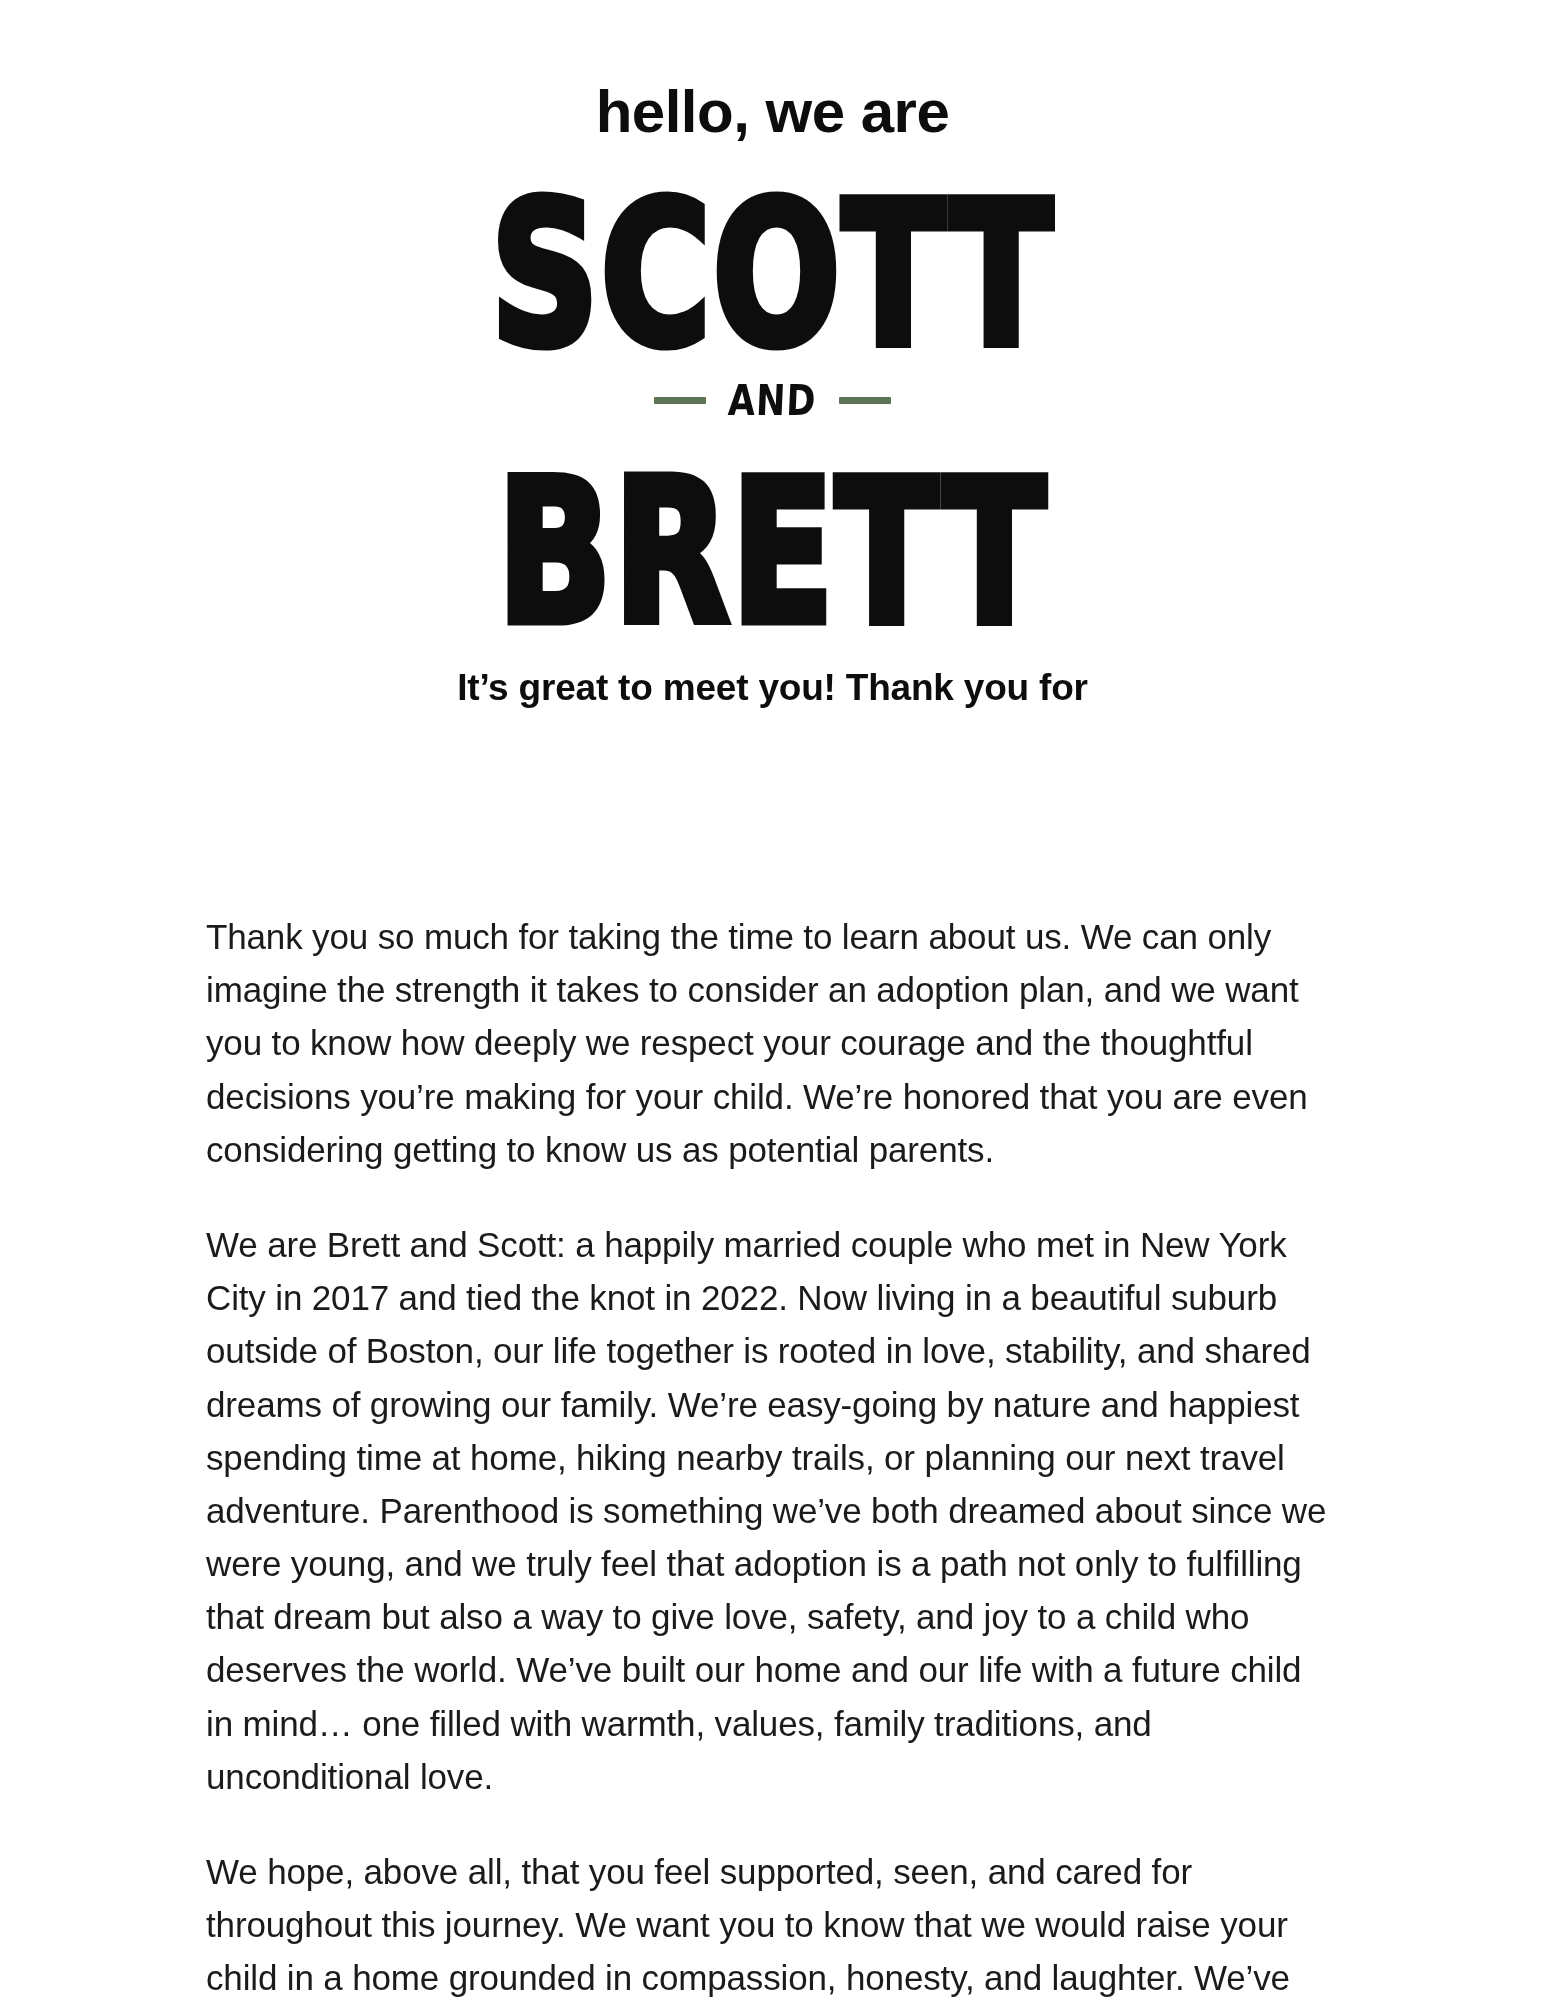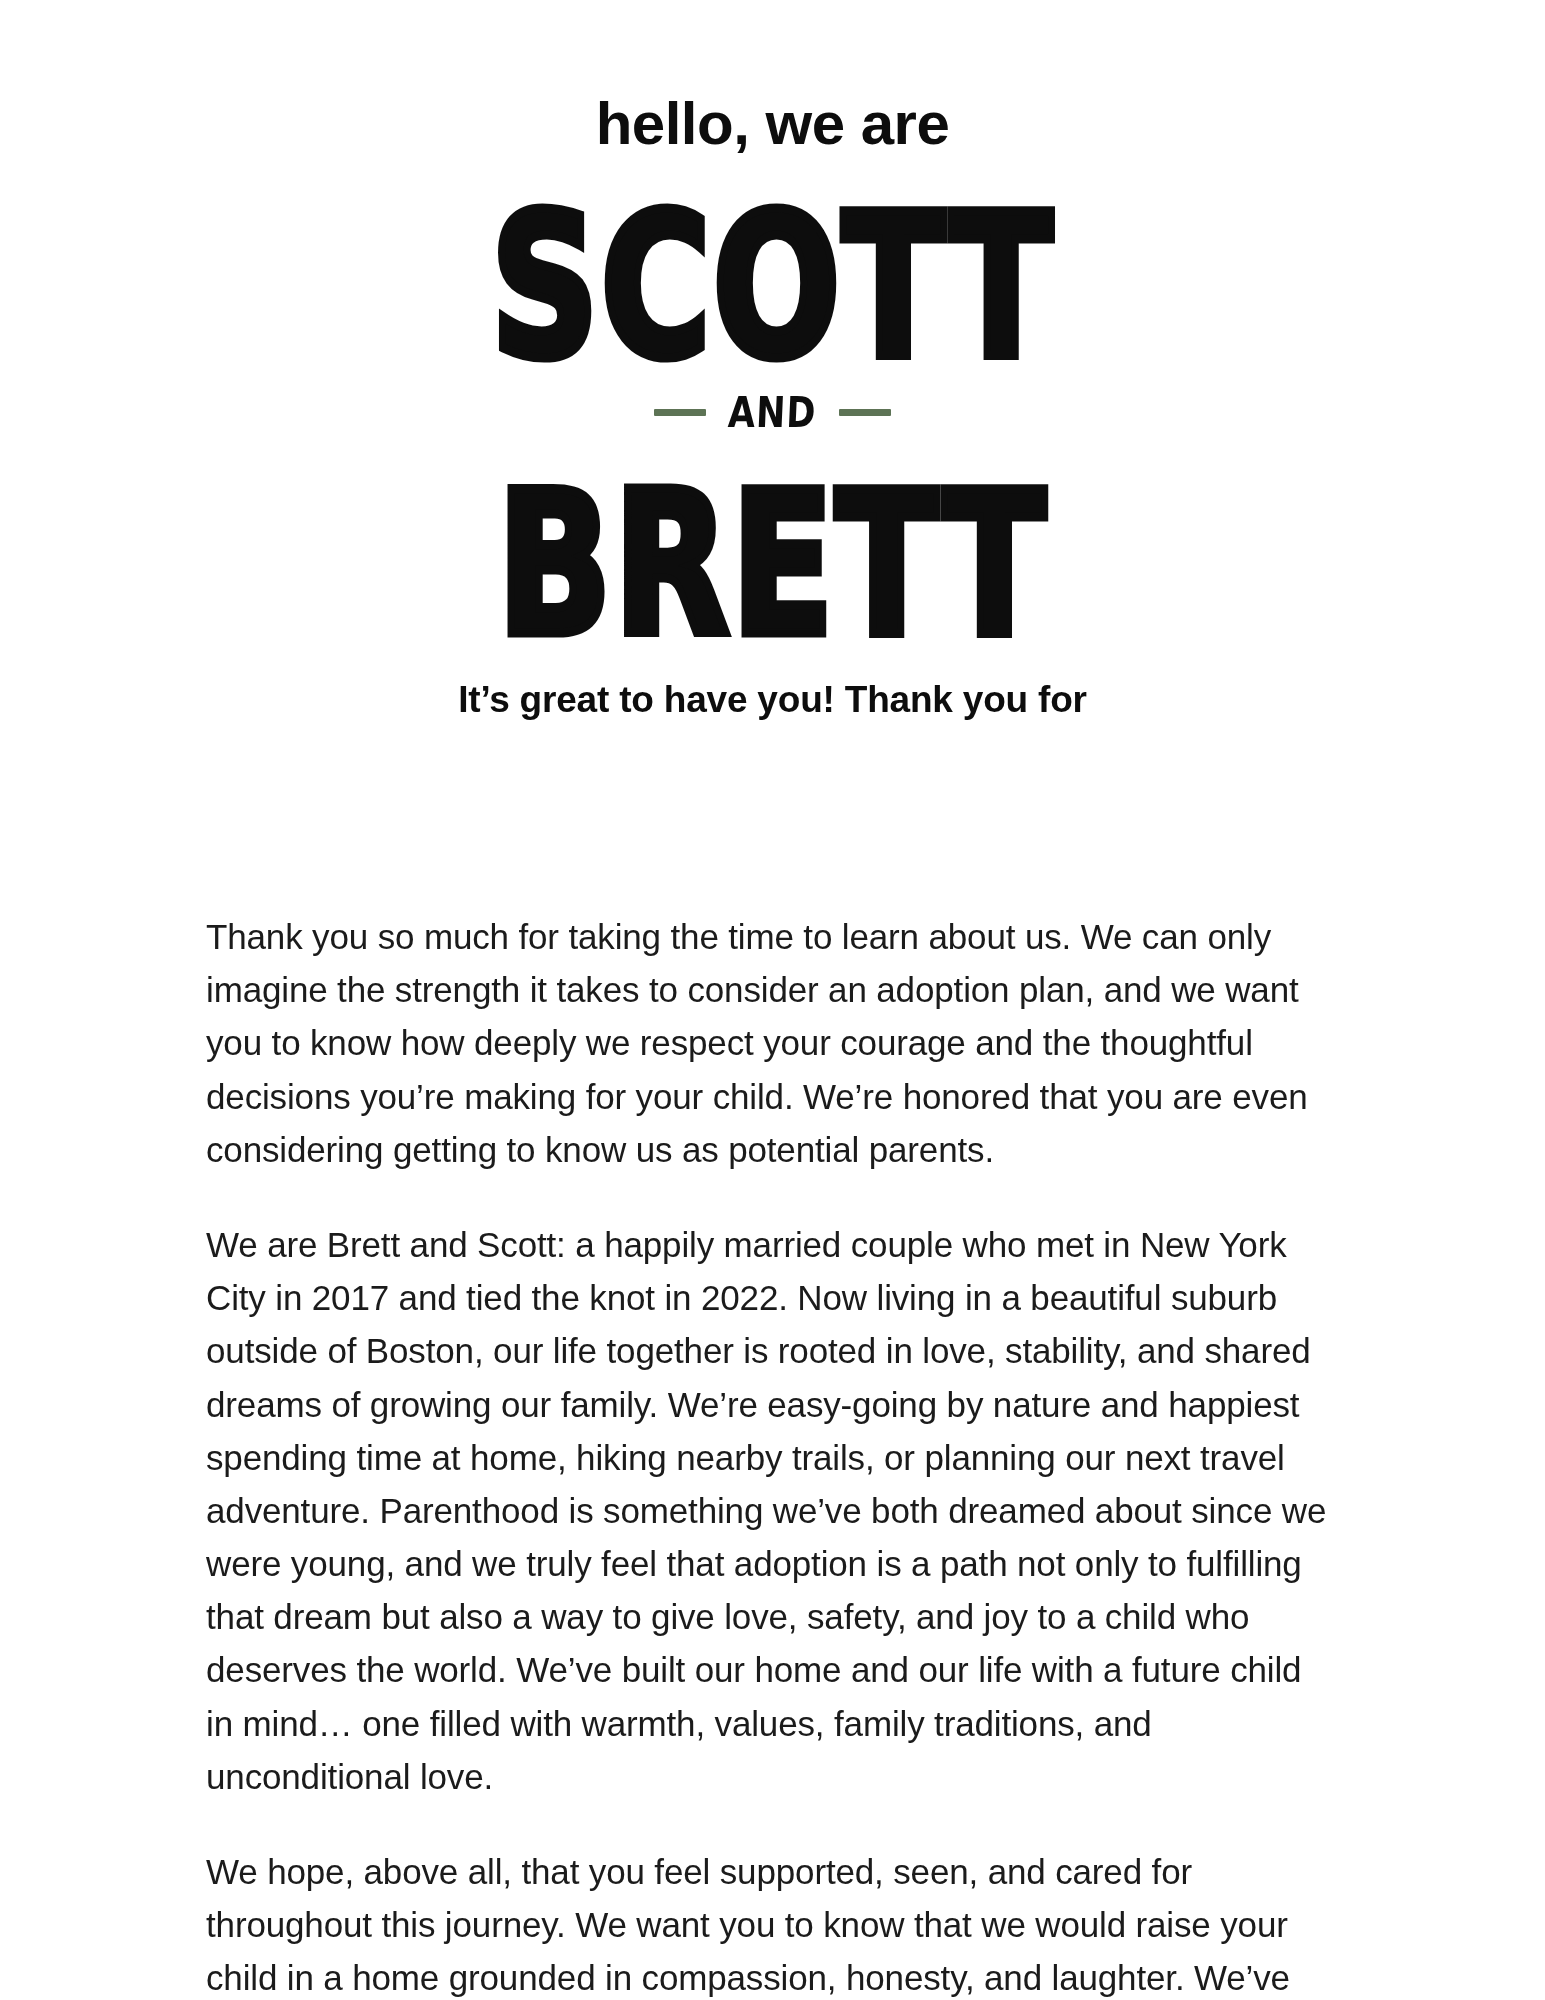--- a/index.html
+++ b/index.html
@@ -30,21 +30,21 @@
     padding-top: 78px;
   }
 
   .hello-line {
     font-family: "Liberation Sans", sans-serif;
     font-weight: 700;
     font-size: 60px;
     letter-spacing: -0.5px;
     line-height: 1;
     color: #0d0d0d;
-    margin: 16px;
+    margin: 4px;
   }
 
   .bigname {
     font-family: "DejaVu Sans", sans-serif;
     font-weight: 700;
     color: #0d0d0d;
     line-height: 0.86;
     margin: 0;
     letter-spacing: 2px;
     -webkit-text-stroke: 7px #0d0d0d;
@@ -136,21 +136,21 @@
 
     <div class="and-row">
       <span class="and-dash"></span>
       <span class="and-word">AND</span>
       <span class="and-dash"></span>
     </div>
 
     <div class="bigname name-brett">BRETT</div>
 
     <h2 class="subtitle">
-      <span class="sub-line">It’s great to have you! Thank you for</span>
+      <span class="sub-line">It’s great to meet you! Thank you for</span>
     </h2>
 
   </div>
 
   <div class="body-copy">
     <p>Thank you so much for taking the time to learn about us. We can only imagine the strength it takes to consider an adoption plan, and we want you to know how deeply we respect your courage and the thoughtful decisions you’re making for your child. We’re honored that you are even considering getting to know us as potential parents.</p>
     <p>We are Brett and Scott: a happily married couple who met in New York City in 2017 and tied the knot in 2022. Now living in a beautiful suburb outside of Boston, our life together is rooted in love, stability, and shared dreams of growing our family. We’re easy-going by nature and happiest spending time at home, hiking nearby trails, or planning our next travel adventure. Parenthood is something we’ve both dreamed about since we were young, and we truly feel that adoption is a path not only to fulfilling that dream but also a way to give love, safety, and joy to a child who deserves the world. We’ve built our home and our life with a future child in mind… one filled with warmth, values, family traditions, and unconditional love.</p>
     <p>We hope, above all, that you feel supported, seen, and cared for throughout this journey. We want you to know that we would raise your child in a home grounded in compassion, honesty, and laughter. We’ve been intentional about when to begin this journey, making sure we were fully ready to give a child all the time, energy, and love they need to grow up feeling safe, supported, and deeply cherished. Our family, friends, and entire community are already bursting with excitement and support for this journey and we’re ready to offer everything we have to the life of a child.</p>
   </div>
 

